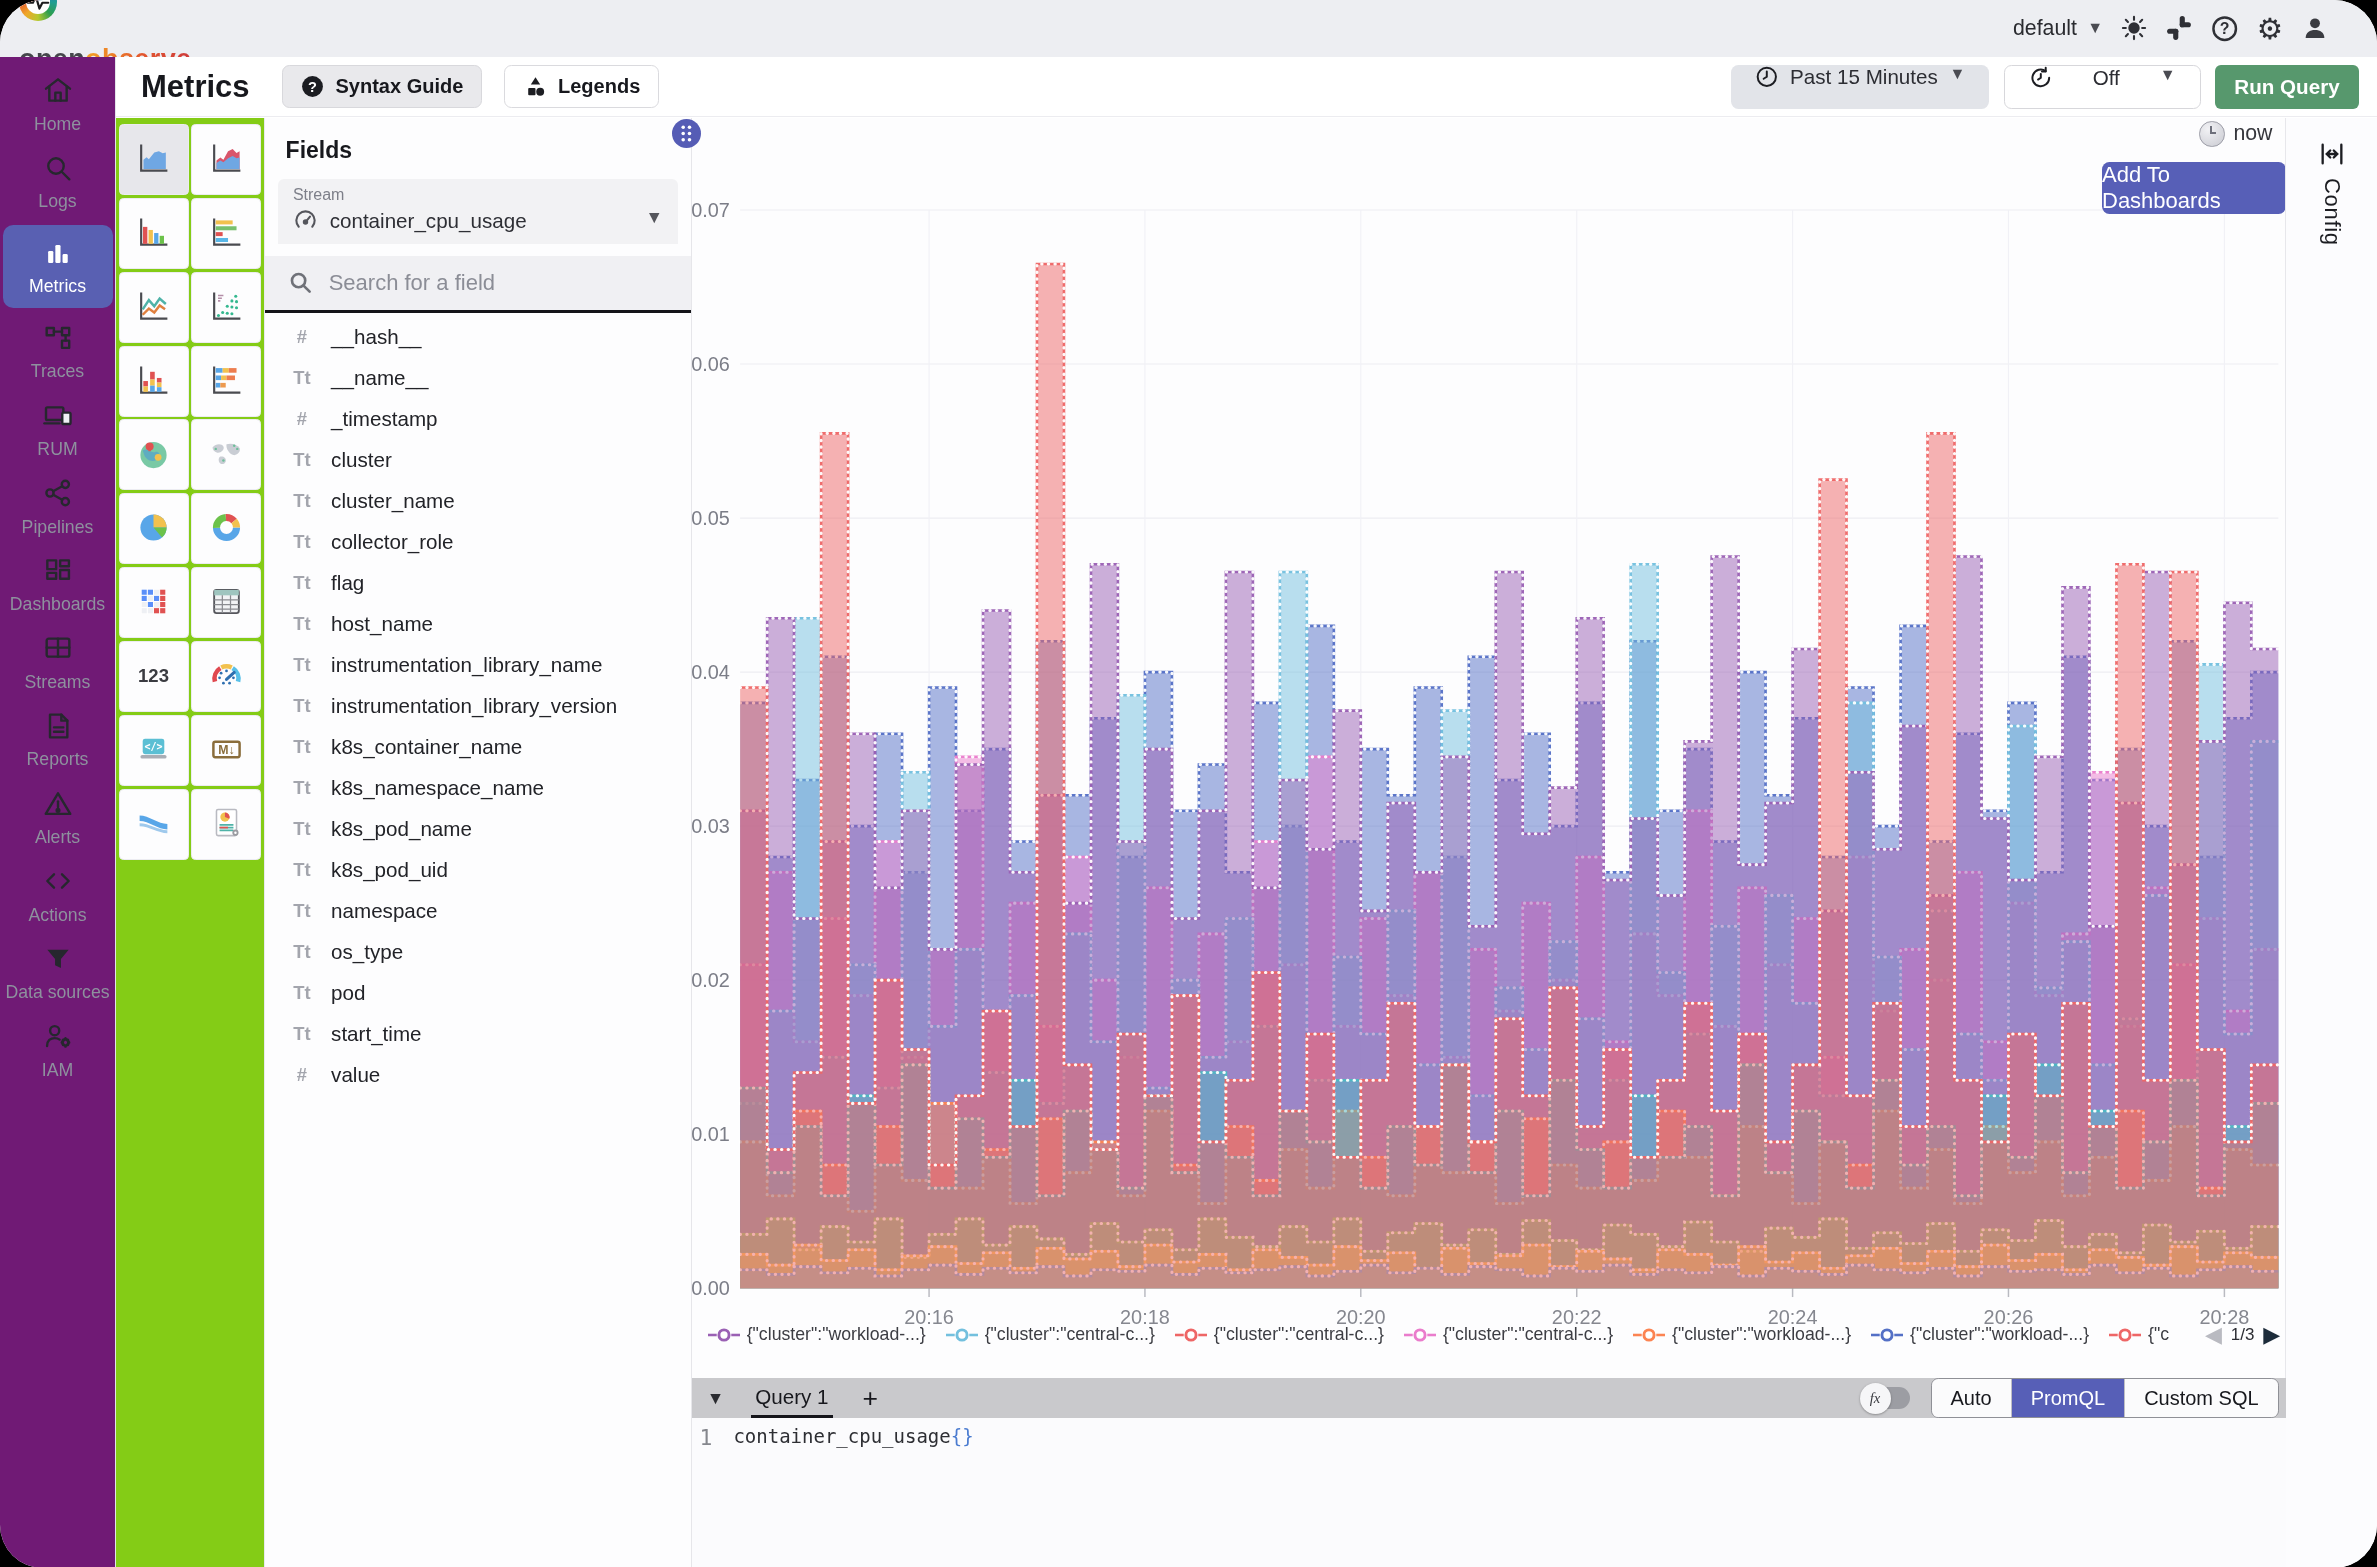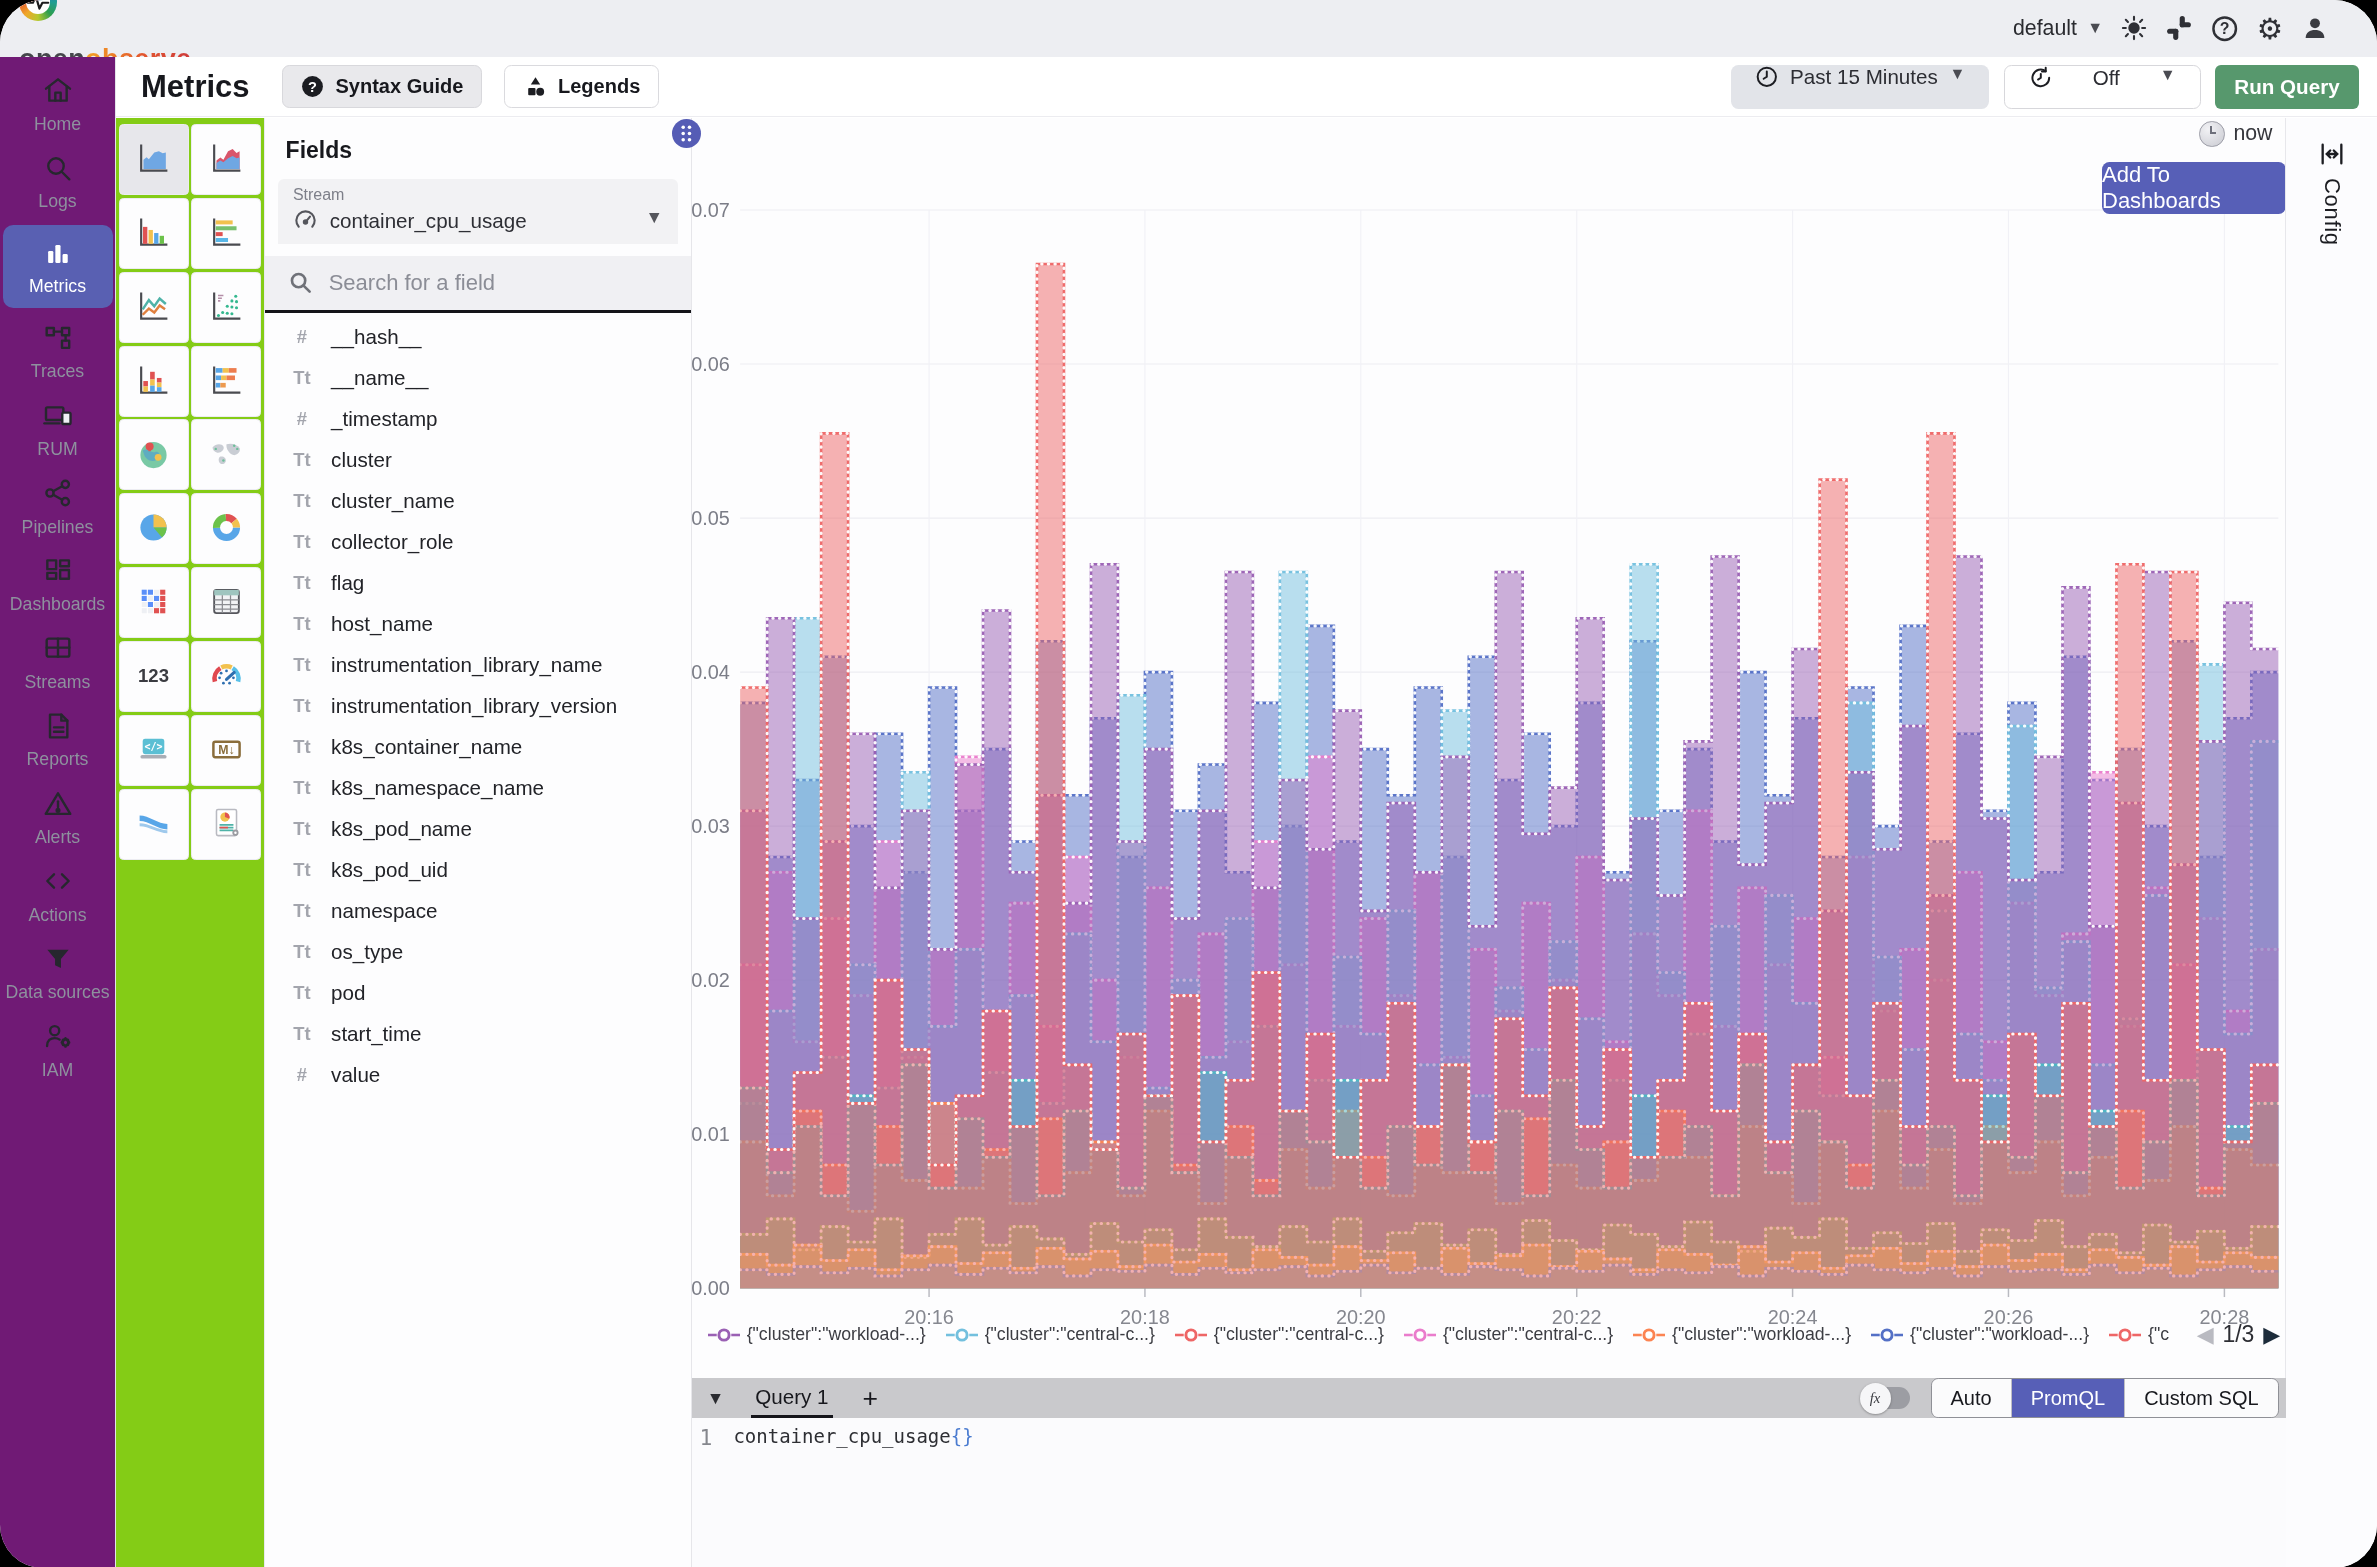--- a/index.html
+++ b/index.html
@@ -61,21 +61,21 @@
   .now-chip{position:absolute;left:2199px;top:121px;display:flex;align-items:center;gap:8.8px;font-size:21.3px;color:#35363c;}
   .now-clock{width:23.6px;height:23.6px;border-radius:50%;background:radial-gradient(circle at 35% 30%,#f2f2f5,#c9cad1);border:1.5px solid #9d9ea8;position:relative;}
   .now-clock:before{content:"";position:absolute;left:10.3px;top:4.4px;width:2.2px;height:7.4px;background:#6e707b;}
   .now-clock:after{content:"";position:absolute;left:10.3px;top:10.3px;width:5.9px;height:2.2px;background:#6e707b;}
   .add-dash{position:absolute;left:2102px;top:162px;width:184px;height:52px;background:#575fb7;color:#fff;border-radius:7.4px;font-size:22px;display:flex;align-items:center;justify-content:center;cursor:pointer;}
   .legend-row{position:absolute;left:698px;top:1316px;width:1588px;height:37px;display:flex;align-items:center;gap:19px;font-size:17.7px;color:#3c3d43;padding-left:8.8px;box-sizing:border-box;}
   .legend-item{display:flex;align-items:center;gap:5.9px;cursor:pointer;white-space:nowrap;}
   .legend-pager{margin-left:auto;display:flex;align-items:center;gap:8.8px;margin-right:5.9px;}
   .pg-prev{color:#b9bac1;font-size:22px;cursor:pointer;}
   .pg-next{color:#1c2b3a;font-size:22px;cursor:pointer;}
-  .pg-count{font-size:23px;color:#2c2d33;}
+  .pg-count{font-size:17px;color:#2c2d33;}
   
   .config-strip{position:absolute;left:2285px;top:118px;width:92px;height:1450px;background:#fcfcfe;border-left:1.5px solid #e7e7eb;}
   .config-inner{margin-top:22px;display:flex;flex-direction:column;align-items:center;gap:10.3px;cursor:pointer;}
   .config-label{writing-mode:vertical-rl;font-size:22px;color:#1c1d22;letter-spacing:0.7px;}
   
   .query-bar{position:absolute;left:692px;top:1378px;width:1594px;height:40px;background:#c9c9cc;display:flex;align-items:center;box-sizing:border-box;}
   .qb-caret{font-size:17.7px;color:#2a2b30;margin-left:14.7px;cursor:pointer;}
   .qb-tab{margin-left:31px;font-size:20.6px;color:#17181d;position:relative;cursor:pointer;padding-bottom:2.9px;}
   .qb-tab:after{content:"";position:absolute;left:-4.4px;right:-4.4px;bottom:-7.4px;height:3.7px;background:#141419;}
   .qb-plus{margin-left:34px;font-size:26.5px;color:#17181d;cursor:pointer;}

